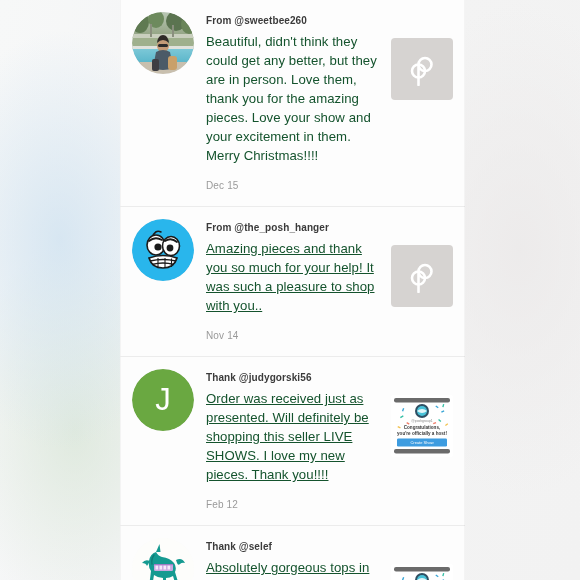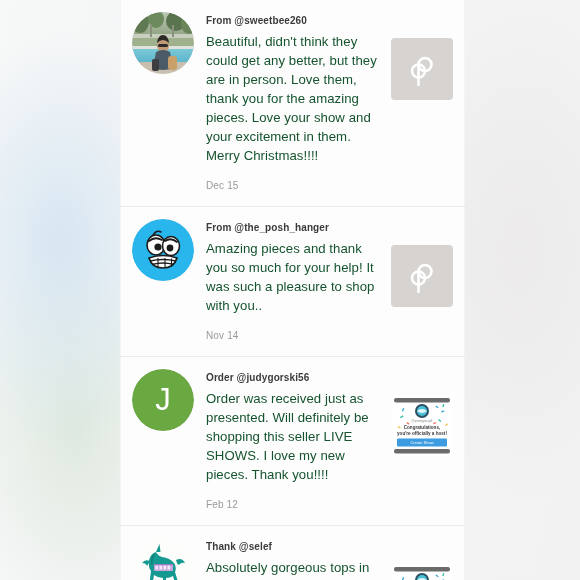--- a/index.html
+++ b/index.html
@@ -112,21 +112,21 @@
     letter-spacing: 0.1px;
   }
   .review-text {
     font-size: 13.2px;
     color: #14532d;
     line-height: 19px;
     margin: 0;
     max-width: 172px;
     letter-spacing: 0.05px;
   }
-  .review-text.wide { max-width: 185px; }
+  .review-text.wide { max-width: 185px; text-decoration: underline; }
   .review-date {
     font-size: 10px;
     color: #9a9a9a;
     line-height: 16px;
     margin-top: 13px;
     letter-spacing: 0.15px;
   }
 
   
   .thumb {
@@ -249,21 +249,21 @@
           <path d="M11.5 12.5 a6.5 6.5 0 1 1 -6.5 6.5 a6.5 6.5 0 0 1 6.5 -6.5" fill="none" stroke="#ffffff" stroke-width="2.6" stroke-linecap="round"></path>
         </svg>
       </div>
     </div>
 
     <div class="review">
       <div class="avatar-wrap">
         <div class="avatar-initial" style="background:#6aa841">J</div>
       </div>
       <div class="review-body">
-        <div class="review-from">Order @judygorski56</div>
+        <div class="review-from">Thank @judygorski56</div>
         <div class="review-text wide">Order was received just as presented. Will definitely be shopping this seller LIVE SHOWS. I love my new pieces. Thank you!!!!</div>
         <div class="review-date">Feb 12</div>
       </div>
       <div class="thumb shot">
         <svg class="hostcard" viewBox="0 0 62 62">
           <rect x="0" y="0" width="62" height="62" fill="#ffffff"></rect>
           <rect x="3" y="3" width="56" height="4.5" rx="2" fill="#6b6b6b"></rect>
           <rect x="3" y="54" width="56" height="4.5" rx="2" fill="#6b6b6b"></rect>
           <circle cx="31" cy="16" r="7" fill="#2f4f63"></circle>
           <circle cx="31" cy="16" r="5" fill="#49c2d8"></circle>

